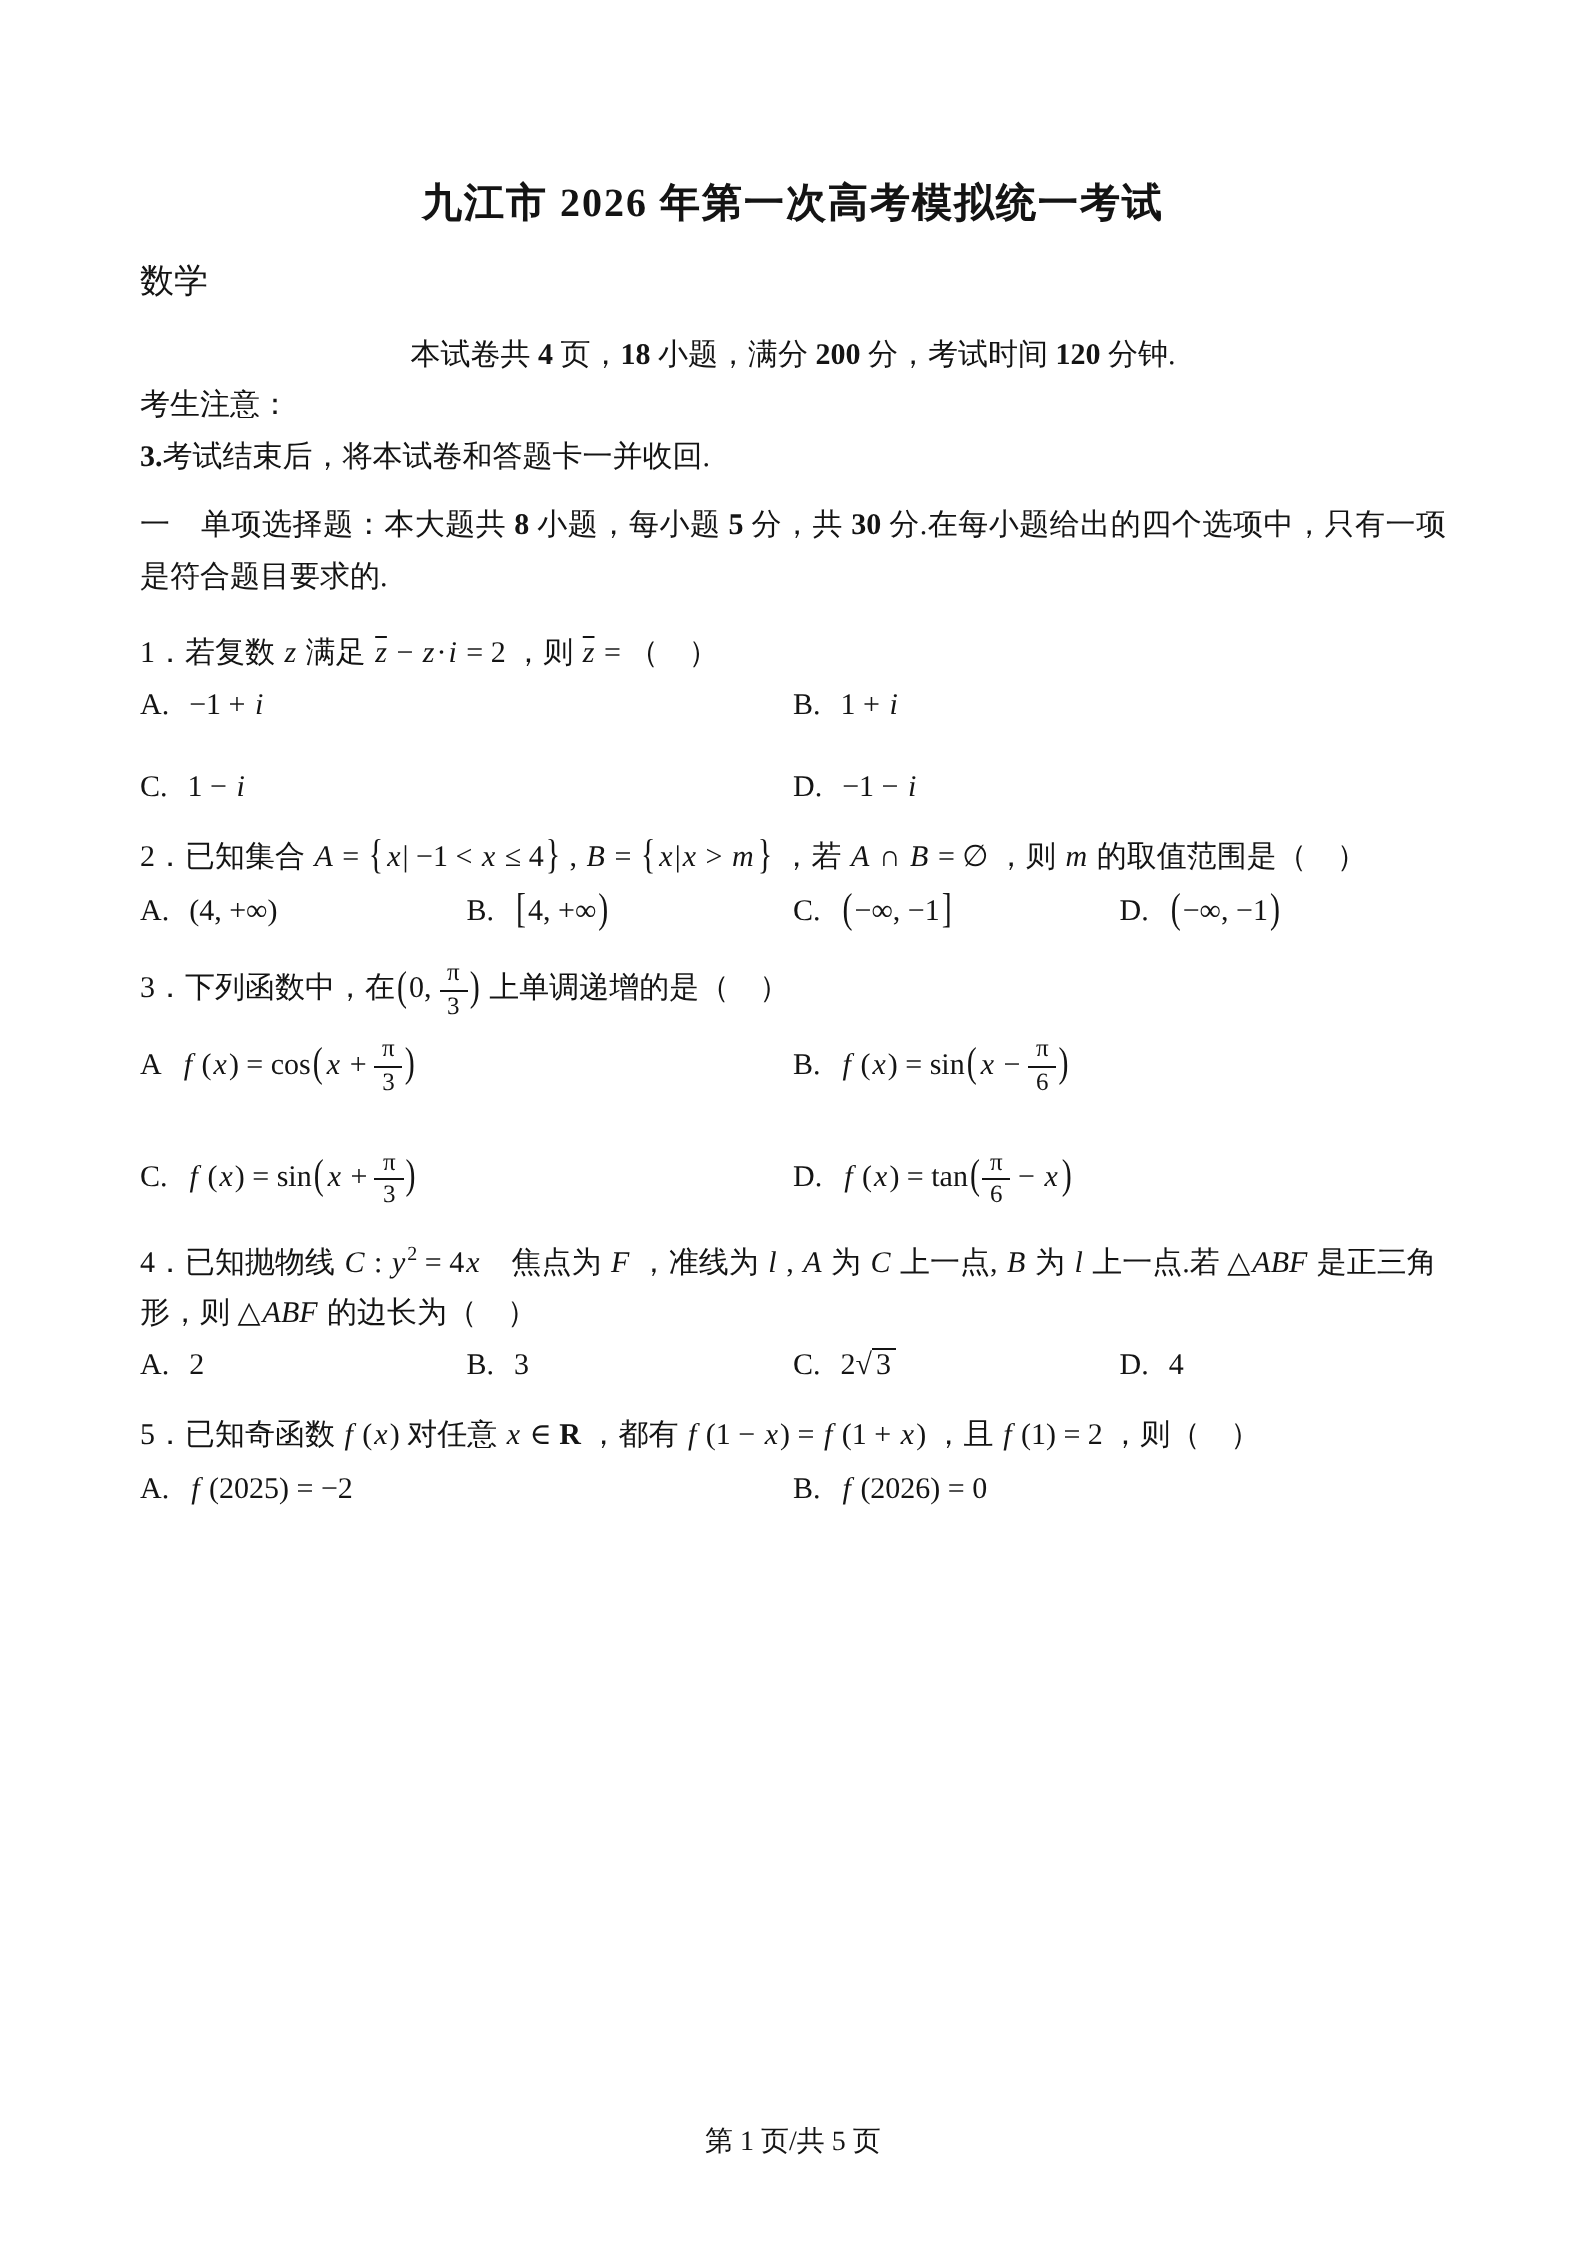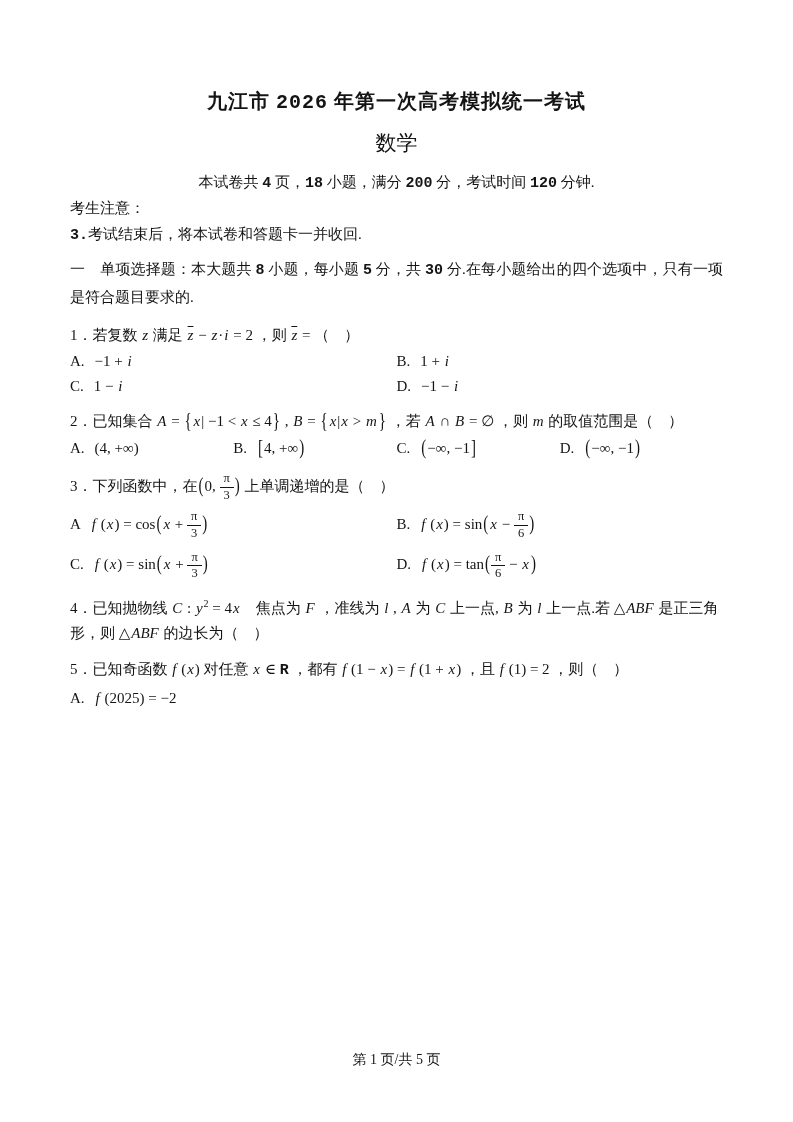--- a/index.html
+++ b/index.html
@@ -5,45 +5,45 @@
   * { margin:0; padding:0; box-sizing:border-box; }
   html { background:#e8e8e8; }
   body {
     width:793px; height:1122px; margin:0 auto;
     background:#ffffff; color:#141414;
     font-family:"Liberation Serif","DejaVu Serif",serif;
     font-size:15px; position:relative; overflow:hidden;
   }
   .page { padding:88px 70px 0 70px; }
   .title { text-align:center; font-size:20px; font-weight:700; letter-spacing:1px; }
-  .subject { text-align:center; font-size:21px; margin-top:14px;font-family:Liberation Mono, monospace; }
+  .subject { text-align:left; font-size:17px; margin-top:14px;font-family:Liberation Mono, monospace; }
   .exam-info { text-align:center; margin-top:16px; }
-  b { font-weight:700; font-family:Liberation Mono, monospace; }
+  b { font-weight:700; font-family:Liberation Serif, serif; }
   .notice-heading { margin-top:4px; line-height:1.7; }
   .notice { line-height:1.7; text-align:justify; }
   .section-header { margin-top:8px; line-height:1.75; text-align:justify; }
   .question { margin-top:12px; }
   .stem { line-height:1.65; }
-  .options { display:grid; margin-top:4px; row-gap:4px; align-items:center; }
+  .options { display:grid; margin-top:4px; row-gap:20px; align-items:center; }
   .cols2 { grid-template-columns:1fr 1fr; }
   .cols4 { grid-template-columns:25% 25% 25% 1fr; }
   .opt { padding:2px 0; white-space:nowrap; }
   .opt-label { margin-right:10px; }
   .var { font-style:italic; padding:0 1px; }
   .ov { text-decoration:overline; }
   sup { font-size:10px; }
   .bp { display:inline-block; transform:scaleY(1.4); transform-origin:50% 55%; padding:0 1px; }
   .frac { display:inline-block; vertical-align:middle; text-align:center;
           font-size:12.5px; line-height:1.25; }
   .frac .fn { display:block; border-bottom:1px solid #141414; padding:0 4px; }
   .frac .fd { display:block; padding:0 4px; }
   .sqrt { display:inline-block; }
   .sqrt .rad { font-style:normal; }
   .sqrt .radicand { border-top:1px solid #141414; padding:0 2px; }
-  .footer { position:absolute; left:0; bottom:53px; width:100%;
+  .footer { position:absolute; left:0; bottom:42px; width:100%;
             text-align:center; font-size:14px; }
 </style>
 </head>
 <body>
 
 <div class="page">
 
   <div class="title">九江市 <b>2026</b> 年第一次高考模拟统一考试</div>
   <div class="subject">数学</div>
   <div class="exam-info">本试卷共 <b>4</b> 页，<b>18</b> 小题，满分 <b>200</b> 分，考试时间 <b>120</b> 分钟.</div>
@@ -78,24 +78,31 @@
     <div class="options cols2">
       <div class="opt"><span class="opt-label">A</span><span class="opt-body"><span class="var">f</span> (<span class="var">x</span>) = cos<span class="bp">(</span><span class="var">x</span> + <span class="frac"><span class="fn">π</span><span class="fd">3</span></span><span class="bp">)</span></span></div>
       <div class="opt"><span class="opt-label">B.</span><span class="opt-body"><span class="var">f</span> (<span class="var">x</span>) = sin<span class="bp">(</span><span class="var">x</span> − <span class="frac"><span class="fn">π</span><span class="fd">6</span></span><span class="bp">)</span></span></div>
       <div class="opt"><span class="opt-label">C.</span><span class="opt-body"><span class="var">f</span> (<span class="var">x</span>) = sin<span class="bp">(</span><span class="var">x</span> + <span class="frac"><span class="fn">π</span><span class="fd">3</span></span><span class="bp">)</span></span></div>
       <div class="opt"><span class="opt-label">D.</span><span class="opt-body"><span class="var">f</span> (<span class="var">x</span>) = tan<span class="bp">(</span><span class="frac"><span class="fn">π</span><span class="fd">6</span></span> − <span class="var">x</span><span class="bp">)</span></span></div>
     </div>
   </div>
 
   <div class="question">
     <div class="stem">4．已知抛物线 <span class="var">C</span> : <span class="var">y</span><sup>2</sup> = 4<span class="var">x</span>　焦点为 <span class="var">F</span> ，准线为 <span class="var">l</span> , <span class="var">A</span> 为 <span class="var">C</span> 上一点, <span class="var">B</span> 为 <span class="var">l</span> 上一点.若 △<span class="var">ABF</span> 是正三角形，则 △<span class="var">ABF</span> 的边长为（　）</div>
+    <div class="options cols4">
+      <div class="opt"><span class="opt-label">A.</span><span class="opt-body">2</span></div>
+      <div class="opt"><span class="opt-label">B.</span><span class="opt-body">3</span></div>
+      <div class="opt"><span class="opt-label">C.</span><span class="opt-body">2<span class="sqrt"><span class="rad">√</span><span class="radicand">3</span></span></span></div>
+      <div class="opt"><span class="opt-label">D.</span><span class="opt-body">4</span></div>
+    </div>
   </div>
 
   <div class="question">
     <div class="stem">5．已知奇函数 <span class="var">f</span> (<span class="var">x</span>) 对任意 <span class="var">x</span> ∈ <b>R</b> ，都有 <span class="var">f</span> (1 − <span class="var">x</span>) = <span class="var">f</span> (1 + <span class="var">x</span>) ，且 <span class="var">f</span> (1) = 2 ，则（　）</div>
     <div class="options cols2">
       <div class="opt"><span class="opt-label">A.</span><span class="opt-body"><span class="var">f</span> (2025) = −2</span></div>
+      <div class="opt"><span class="opt-label">B.</span><span class="opt-body"><span class="var">f</span> (2026) = 0</span></div>
     </div>
   </div>
 
 </div>
 
 <div class="footer">第 1 页/共 5 页</div>
 
 </body></html>

